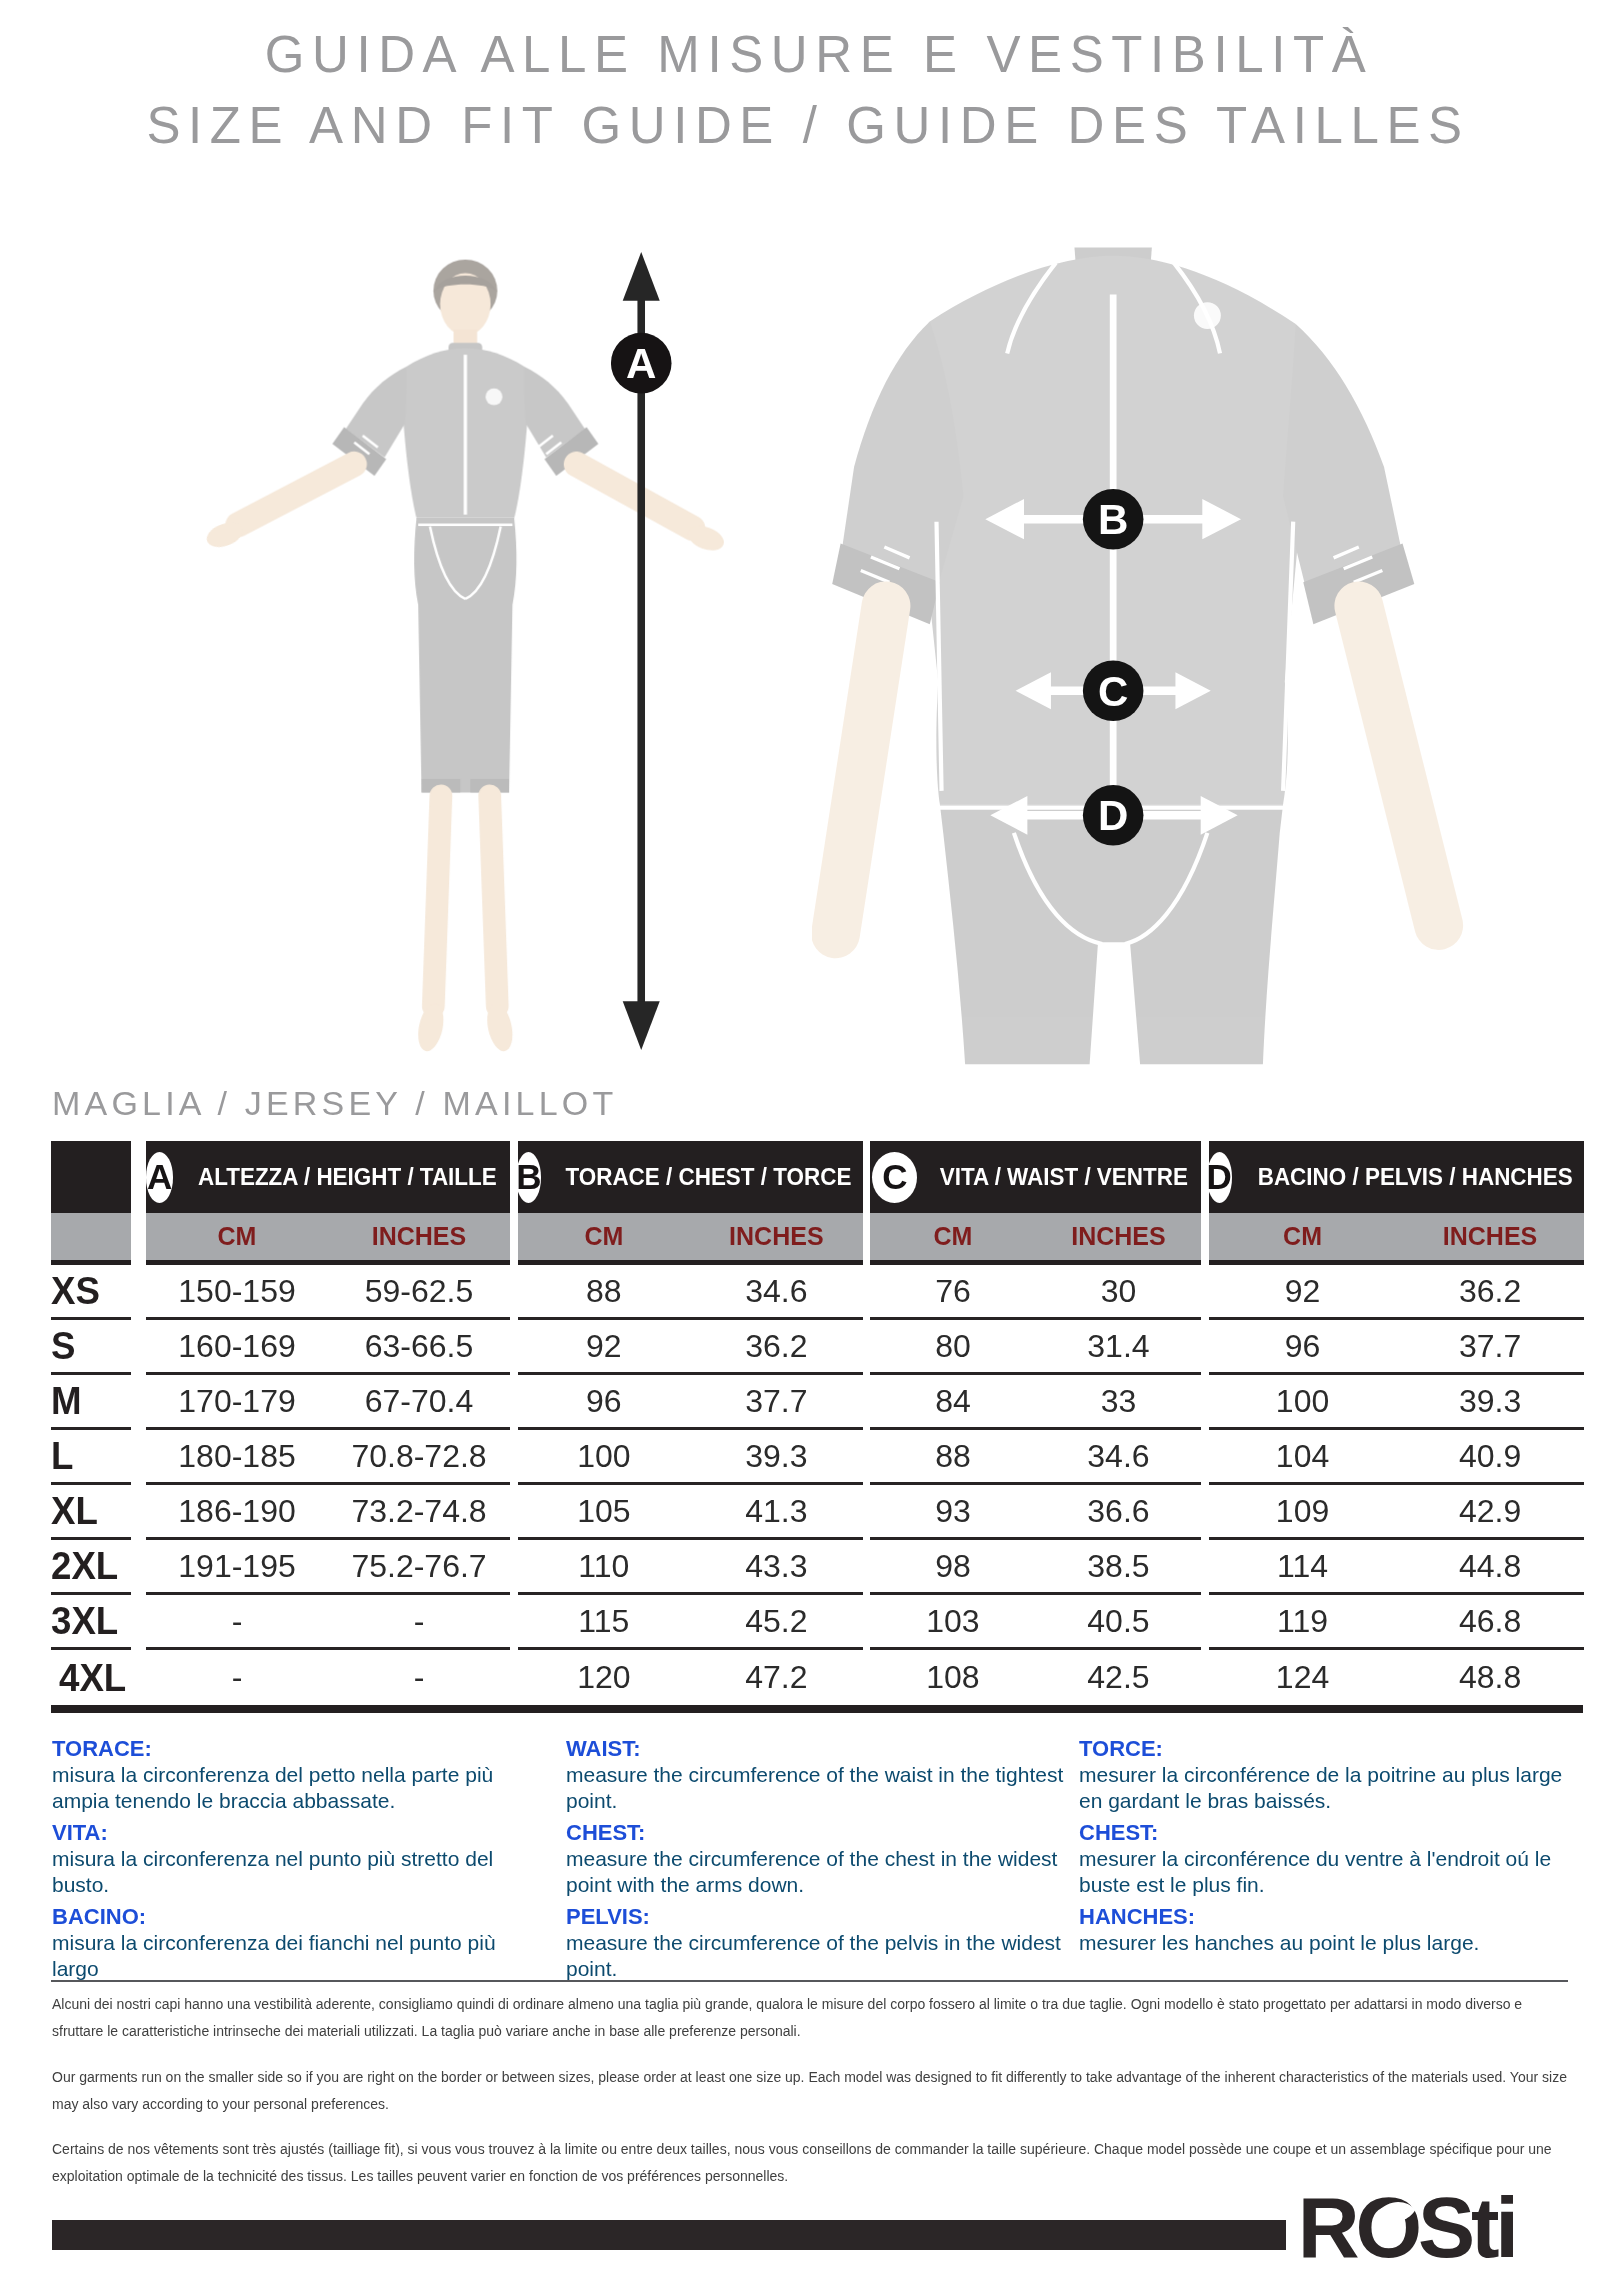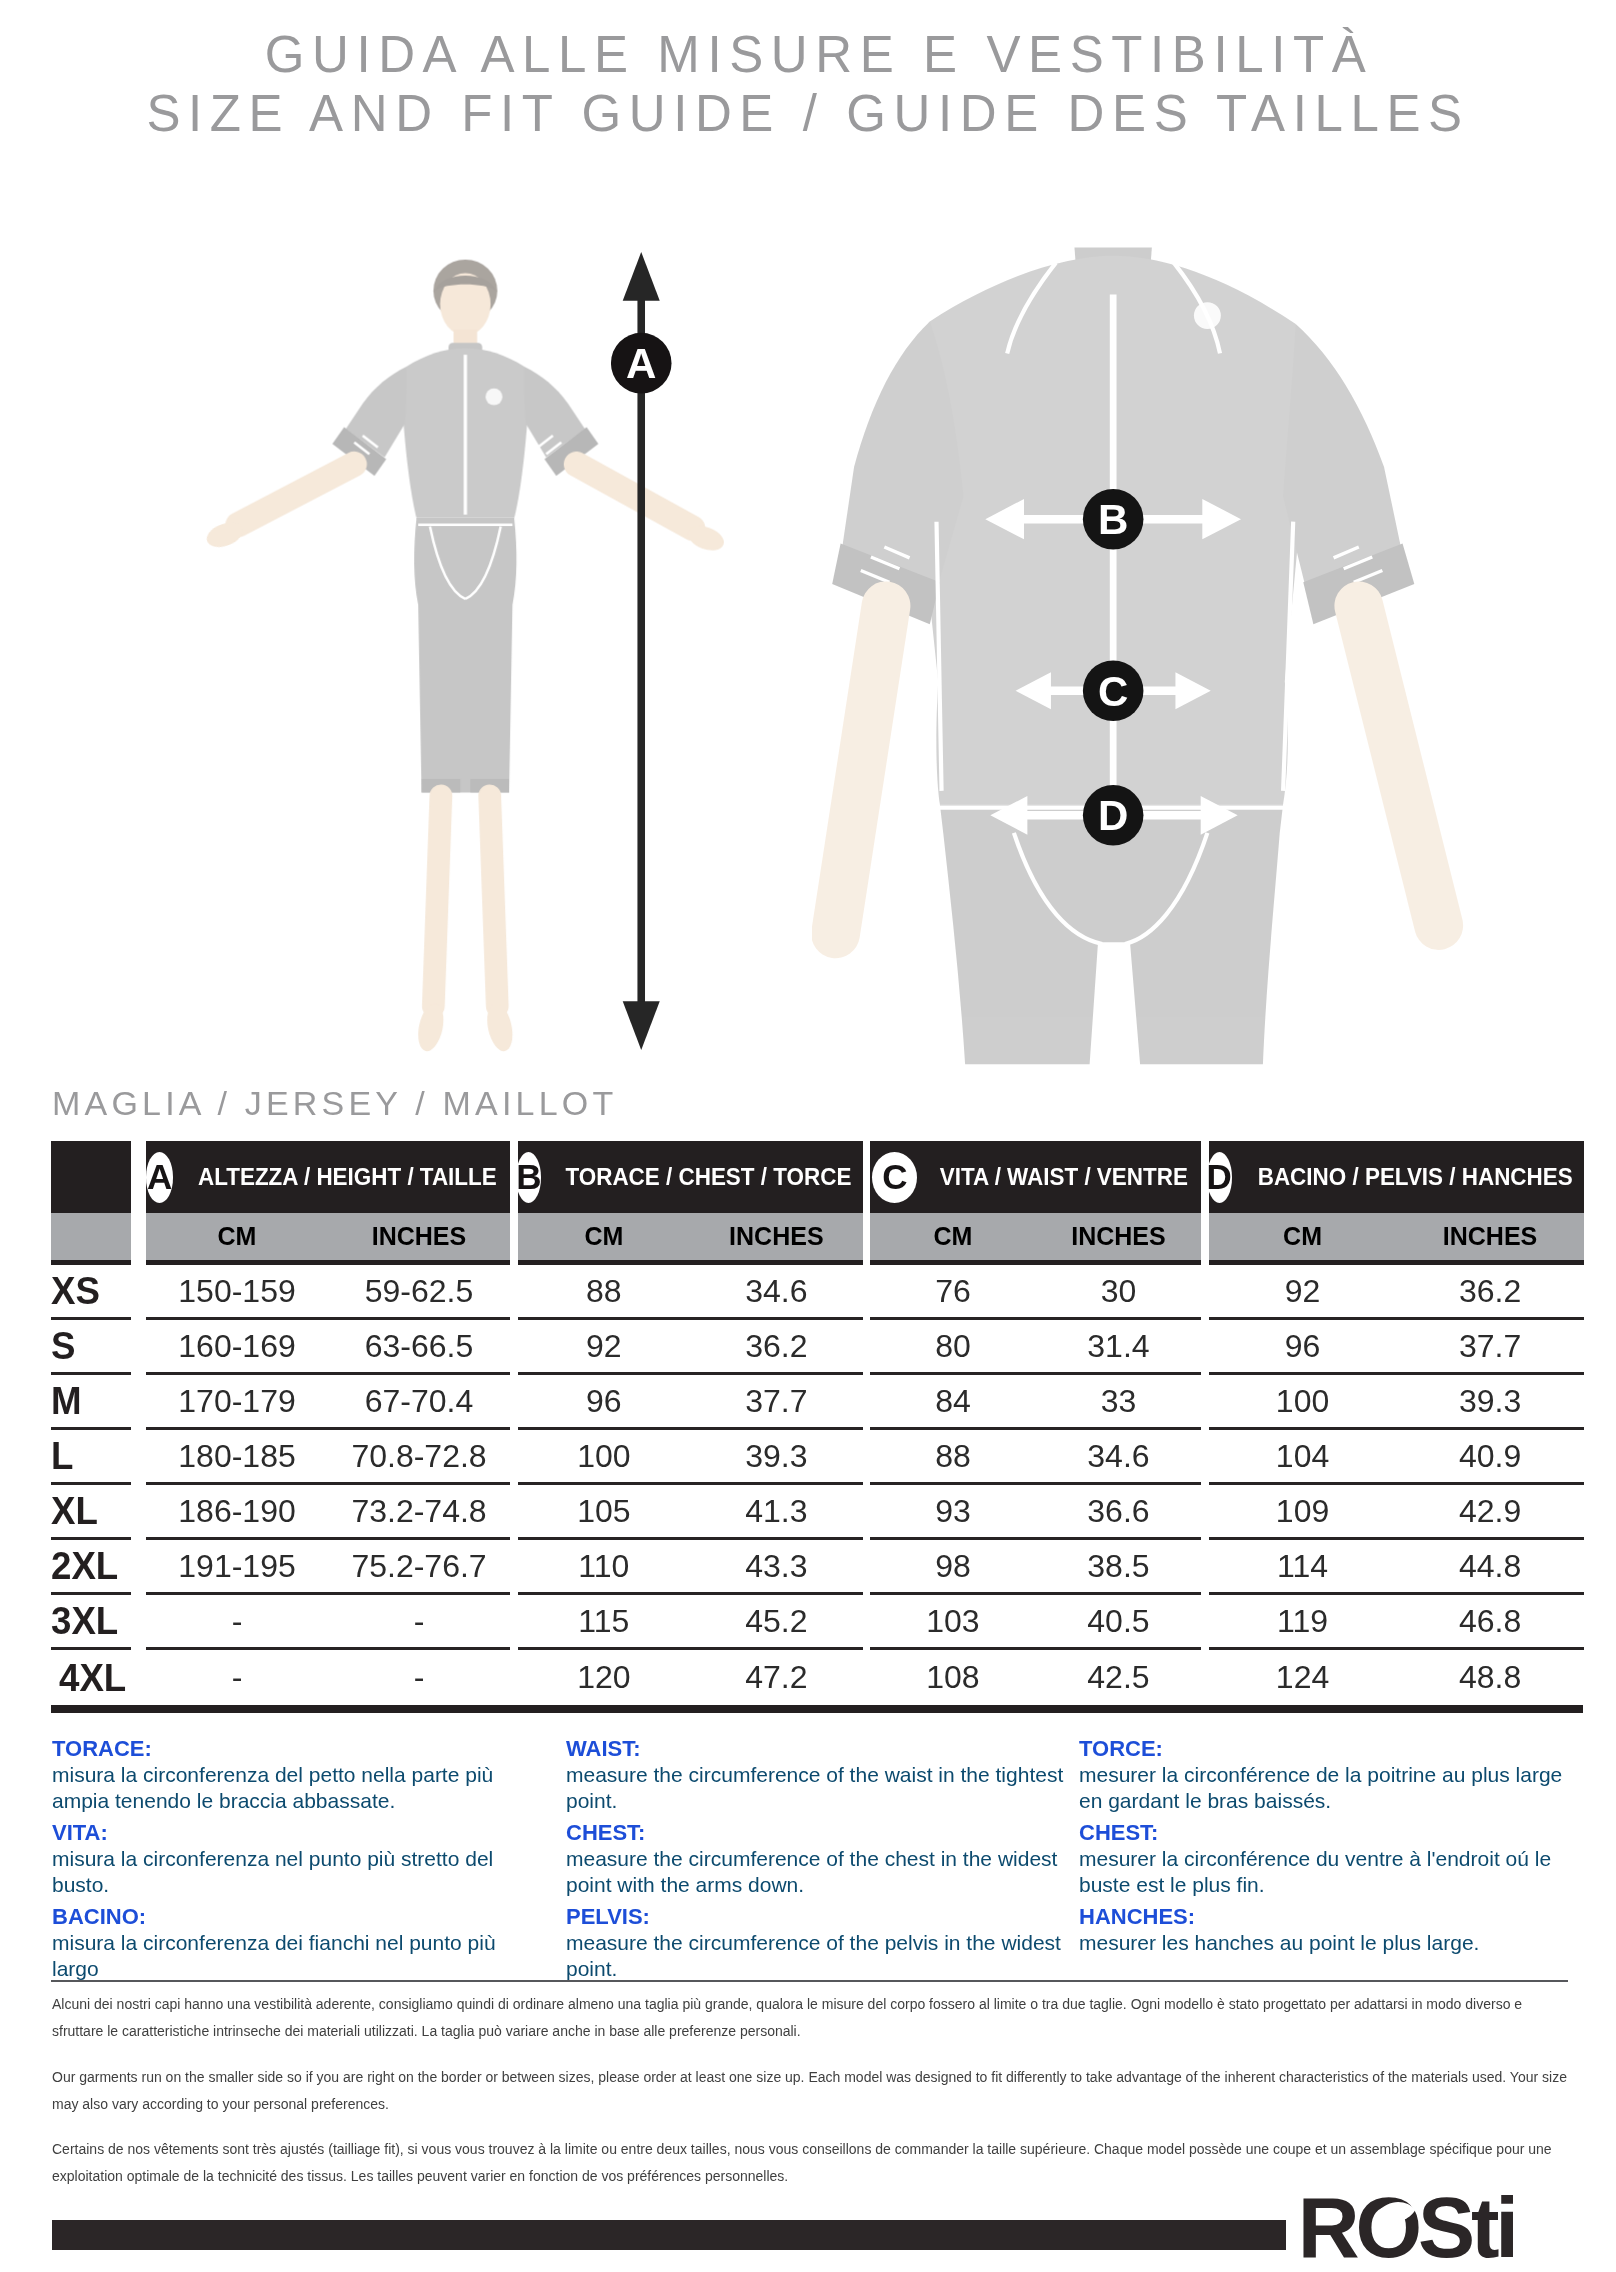--- a/index.html
+++ b/index.html
@@ -3,21 +3,21 @@
 <meta charset="utf-8">
 <style>
   html,body{margin:0;padding:0;background:#ffffff;}
   .page{position:relative;width:1616px;height:2273px;background:#fff;overflow:hidden;
         font-family:"Liberation Sans",sans-serif;color:#231f20;}
 
   
   .title-line{position:absolute;left:0;width:100%;text-align:center;color:#9a9a9c;
               font-size:51px;letter-spacing:7.6px;white-space:nowrap;}
   .t1{top:25px;padding-left:11px;}
-  .t2{top:84px;}
+  .t2{top:96px;}
   .subtitle{position:absolute;left:0;top:185px;width:100%;text-align:center;color:#a5a5a7;
             font-size:29px;letter-spacing:5.9px;}
 
   
   .figL{position:absolute;left:189px;top:247px;}
   .figR{position:absolute;left:812px;top:244px;}
 
   
   .maglia{position:absolute;left:52px;top:1084px;font-size:34px;letter-spacing:4.2px;color:#9a9a9c;}
 
@@ -31,21 +31,21 @@
   .g0{width:364px}.g1{width:345px}.g2{width:331px}.g3{width:375px}
   .black{background:#231f20;}
   .grayrow{background:#a7a9ac;border-bottom:5.9px solid #231f20;}
   .hrow1 .cell{height:72px;}
   .hgroup{display:flex;align-items:center;justify-content:center;gap:11.8px;}
   .hcircle{width:45px;height:51px;border-radius:50%;background:#fff;color:#161314;
            font-weight:bold;font-size:35px;display:flex;align-items:center;justify-content:center;}
   .hlabel{color:#fff;font-weight:bold;font-size:24.4px;transform:scaleX(.92);white-space:nowrap;}
   .hrow2 .cell{height:52px;}
   .units{display:flex;align-items:center;}
-  .units span{flex:1;text-align:center;color:#000000;font-weight:bold;font-size:25px;}
+  .units span{flex:1;text-align:center;color:#7f1d1d;font-weight:bold;font-size:25px;}
   .drow .cell{height:55px;border-bottom:3.4px solid #272324;display:flex;align-items:center;}
   .drow.last .cell{border-bottom:none;justify-content:flex-end;}
   .sizelabel{font-size:39px;font-weight:bold;color:#231f20;transform:scaleX(.94);transform-origin:left center;}
   .vals span{flex:1;text-align:center;font-size:32px;color:#2b2b2b;}
   .tbar{height:7.6px;background:#231f20;}
 
   
   .notecol{position:absolute;top:1736px;}
   #notes-it{left:52px;width:484px;}
   #notes-en{left:566px;width:505px;}

